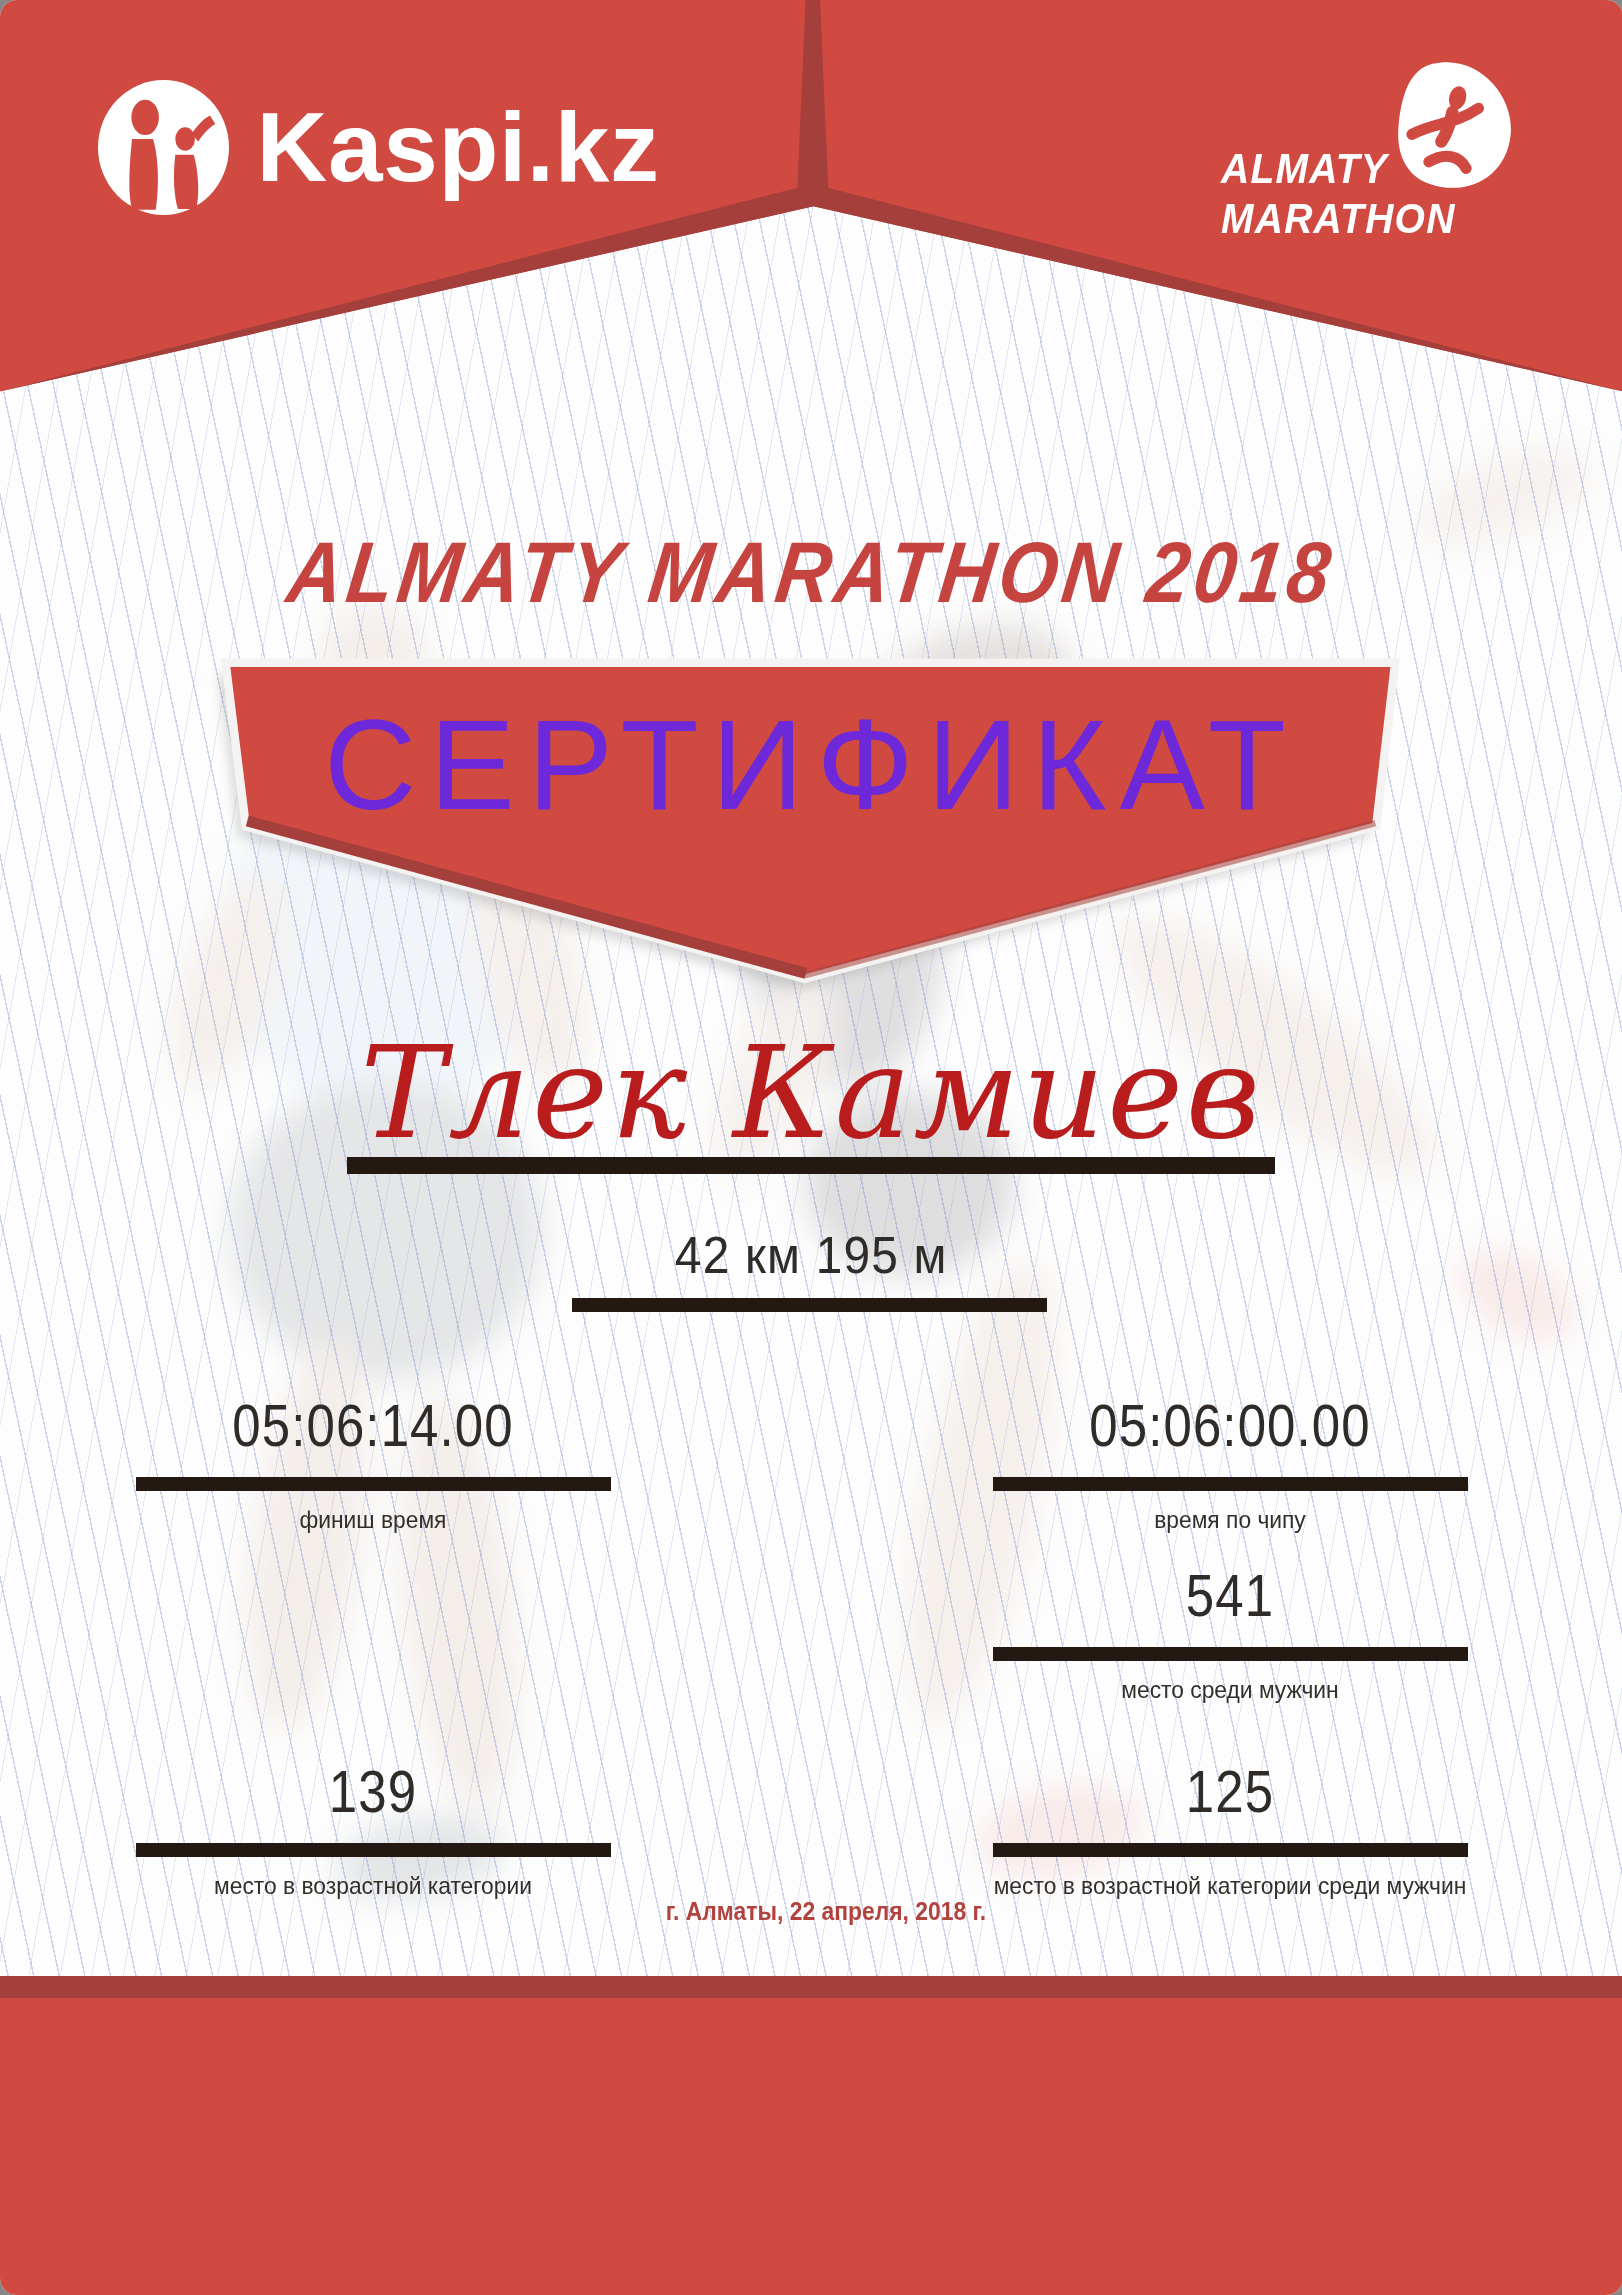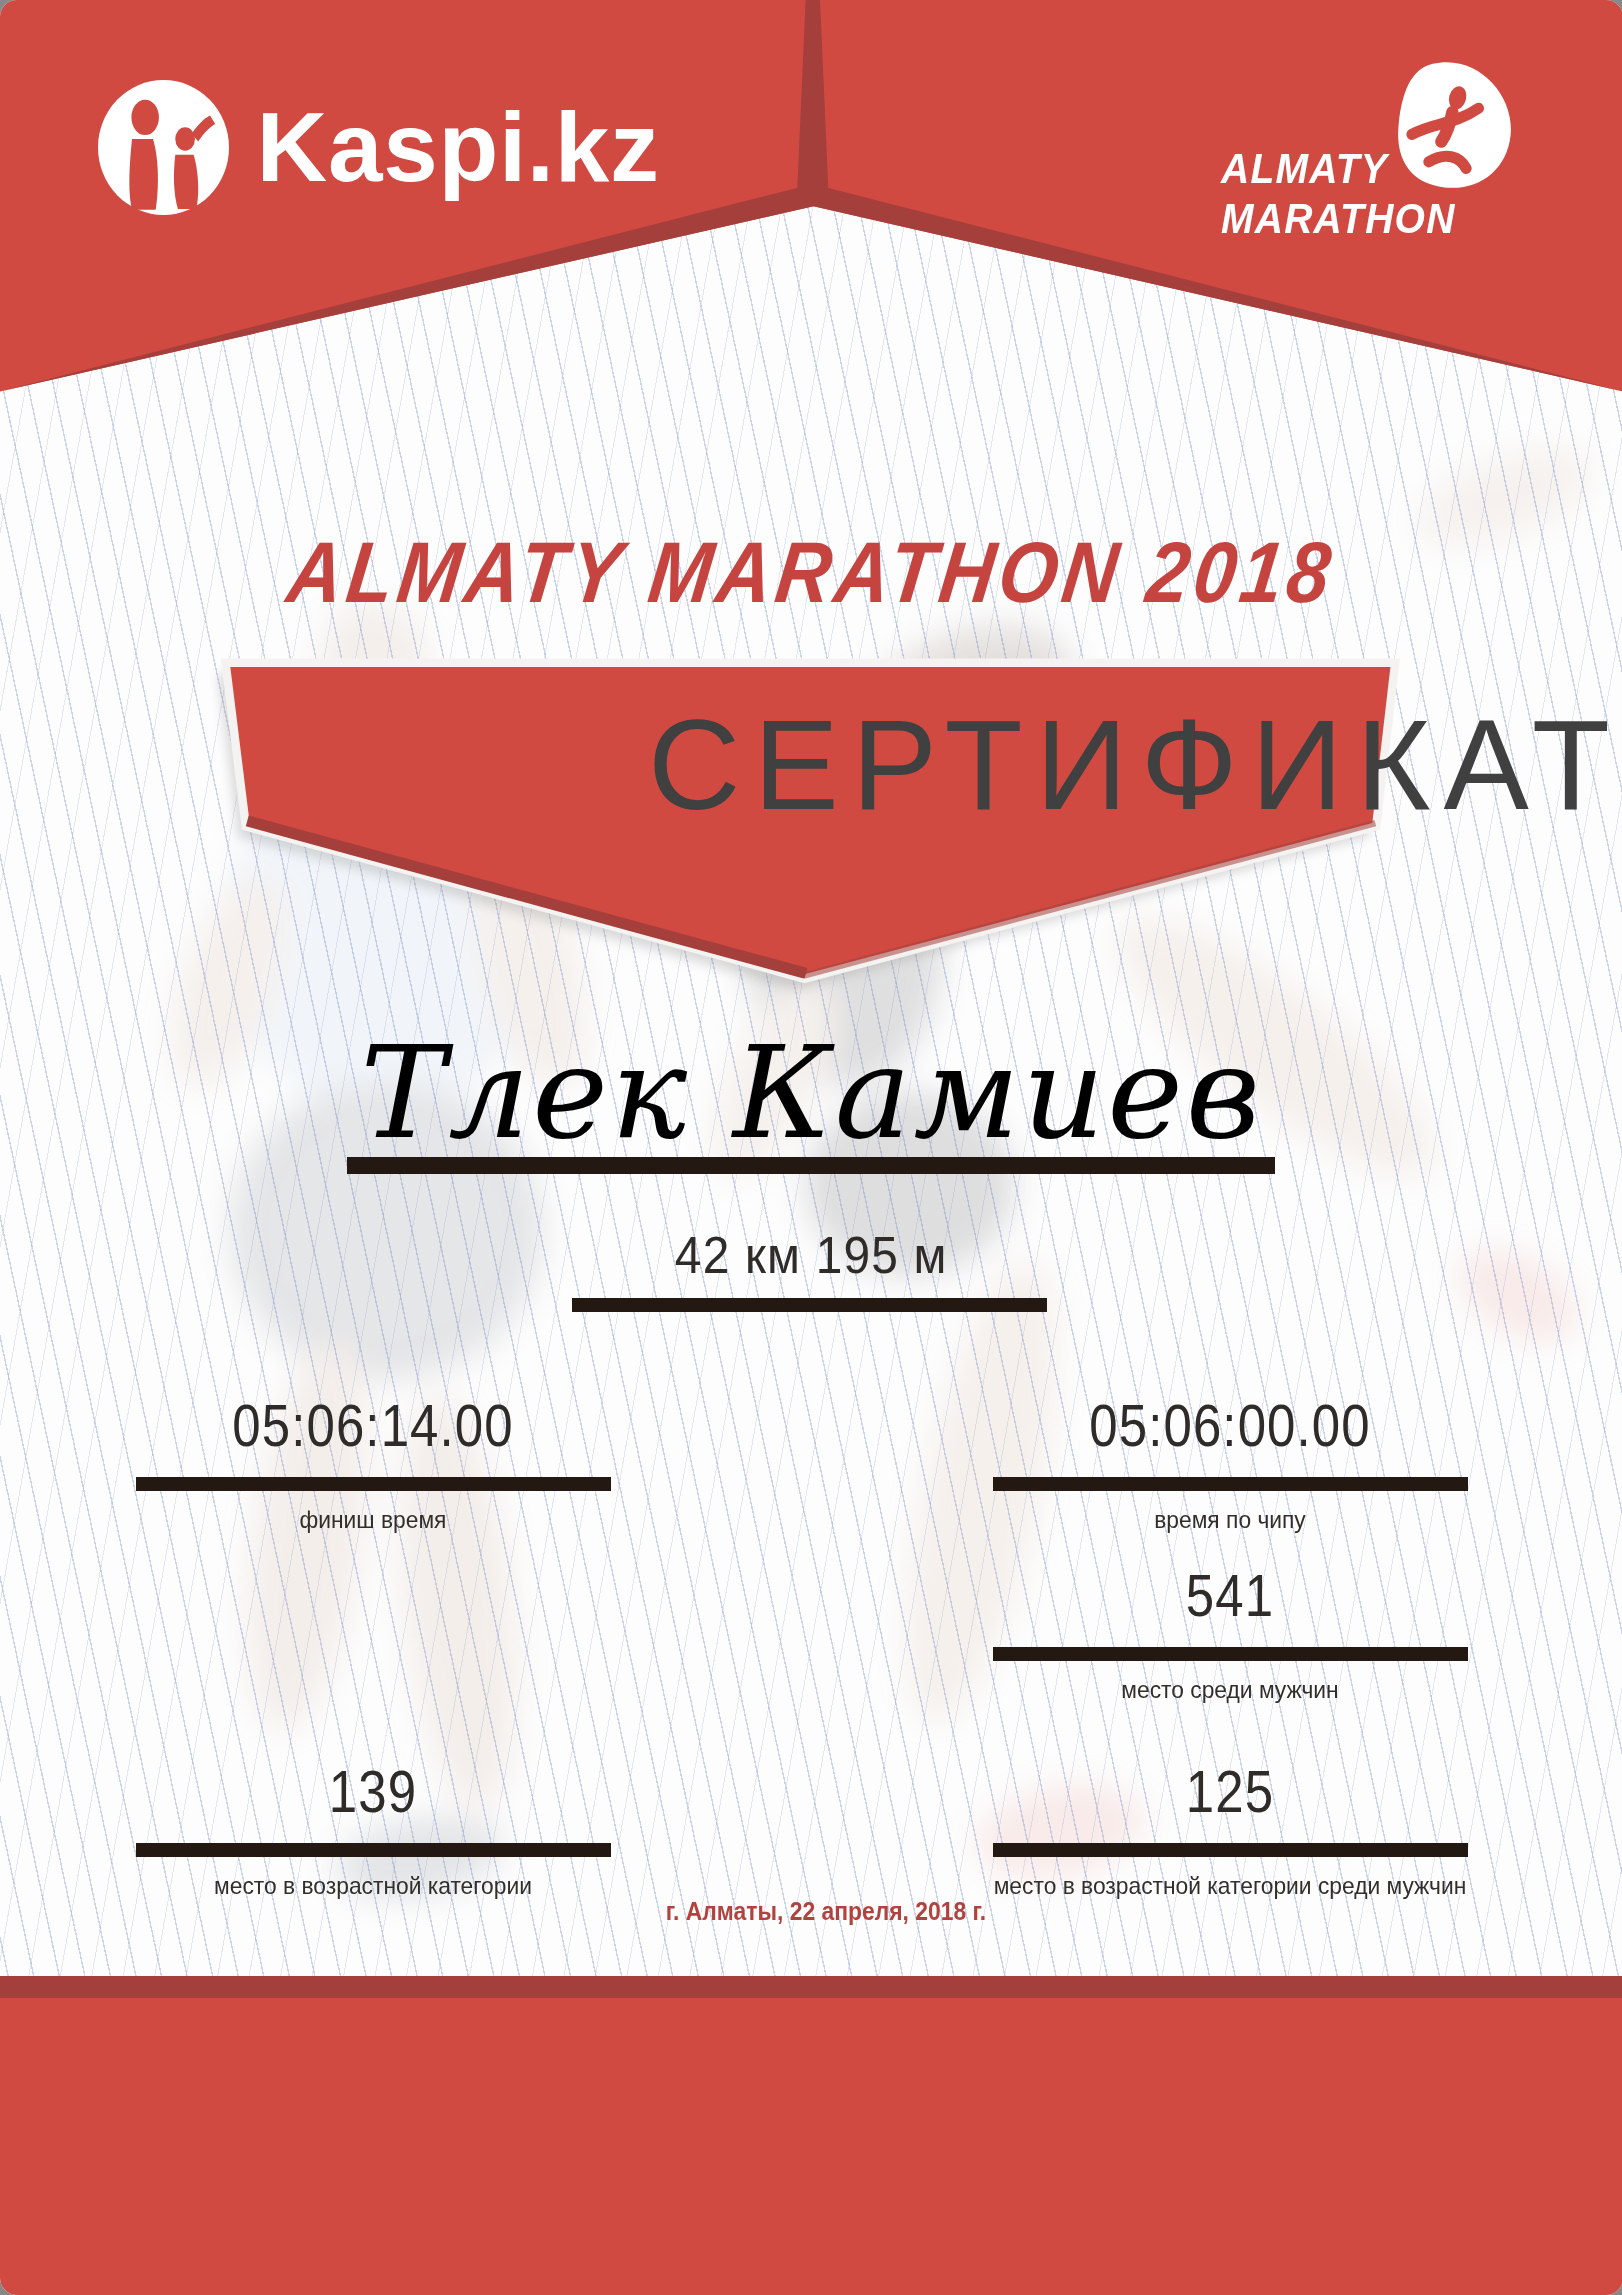--- a/index.html
+++ b/index.html
@@ -40,26 +40,26 @@
   .amlogo .l1{top:89px;}
   .amlogo .l2{top:139px;}
   
   .main-title{position:absolute;left:0;right:0;top:523px;text-align:center;z-index:5;}
   .main-title span{
     display:inline-block;color:var(--title-red);font-weight:bold;font-style:italic;
     font-size:86px;letter-spacing:5.2px;transform:scaleX(.88) skewX(-8deg);white-space:nowrap;
   }
   .ribbon-svg{position:absolute;left:183px;top:622px;z-index:5;}
   .cert-label{
-    position:absolute;left:0;right:0;top:691px;z-index:6;text-align:right;
-    color:#404040;font-size:128px;letter-spacing:13px;font-weight:400;white-space:nowrap;
+    position:absolute;left:0;right:0;top:691px;z-index:6;text-align:center;
+    color:#6d28d9;font-size:128px;letter-spacing:13px;font-weight:400;white-space:nowrap;
   }
   .runner-name{
     position:absolute;left:0;right:0;top:1018px;z-index:5;text-align:center;
-    font-family:"DejaVu Serif",serif;font-style:italic;font-size:128px;color:#000000;
+    font-family:"DejaVu Serif",serif;font-style:italic;font-size:128px;color:#b91c1c;
     letter-spacing:2.6px;white-space:nowrap;
   }
   .rule{position:absolute;background:var(--rule);z-index:5;}
   .rule-name{left:347px;top:1157px;width:928px;height:17px;}
   .distance{
     position:absolute;left:0;right:0;top:1225px;z-index:5;text-align:center;
     color:var(--ink);font-size:52px;letter-spacing:1.3px;
   }
   .distance span{display:inline-block;transform:scaleX(.92);}
   .rule-distance{left:572px;top:1298px;width:475px;height:14.4px;}

